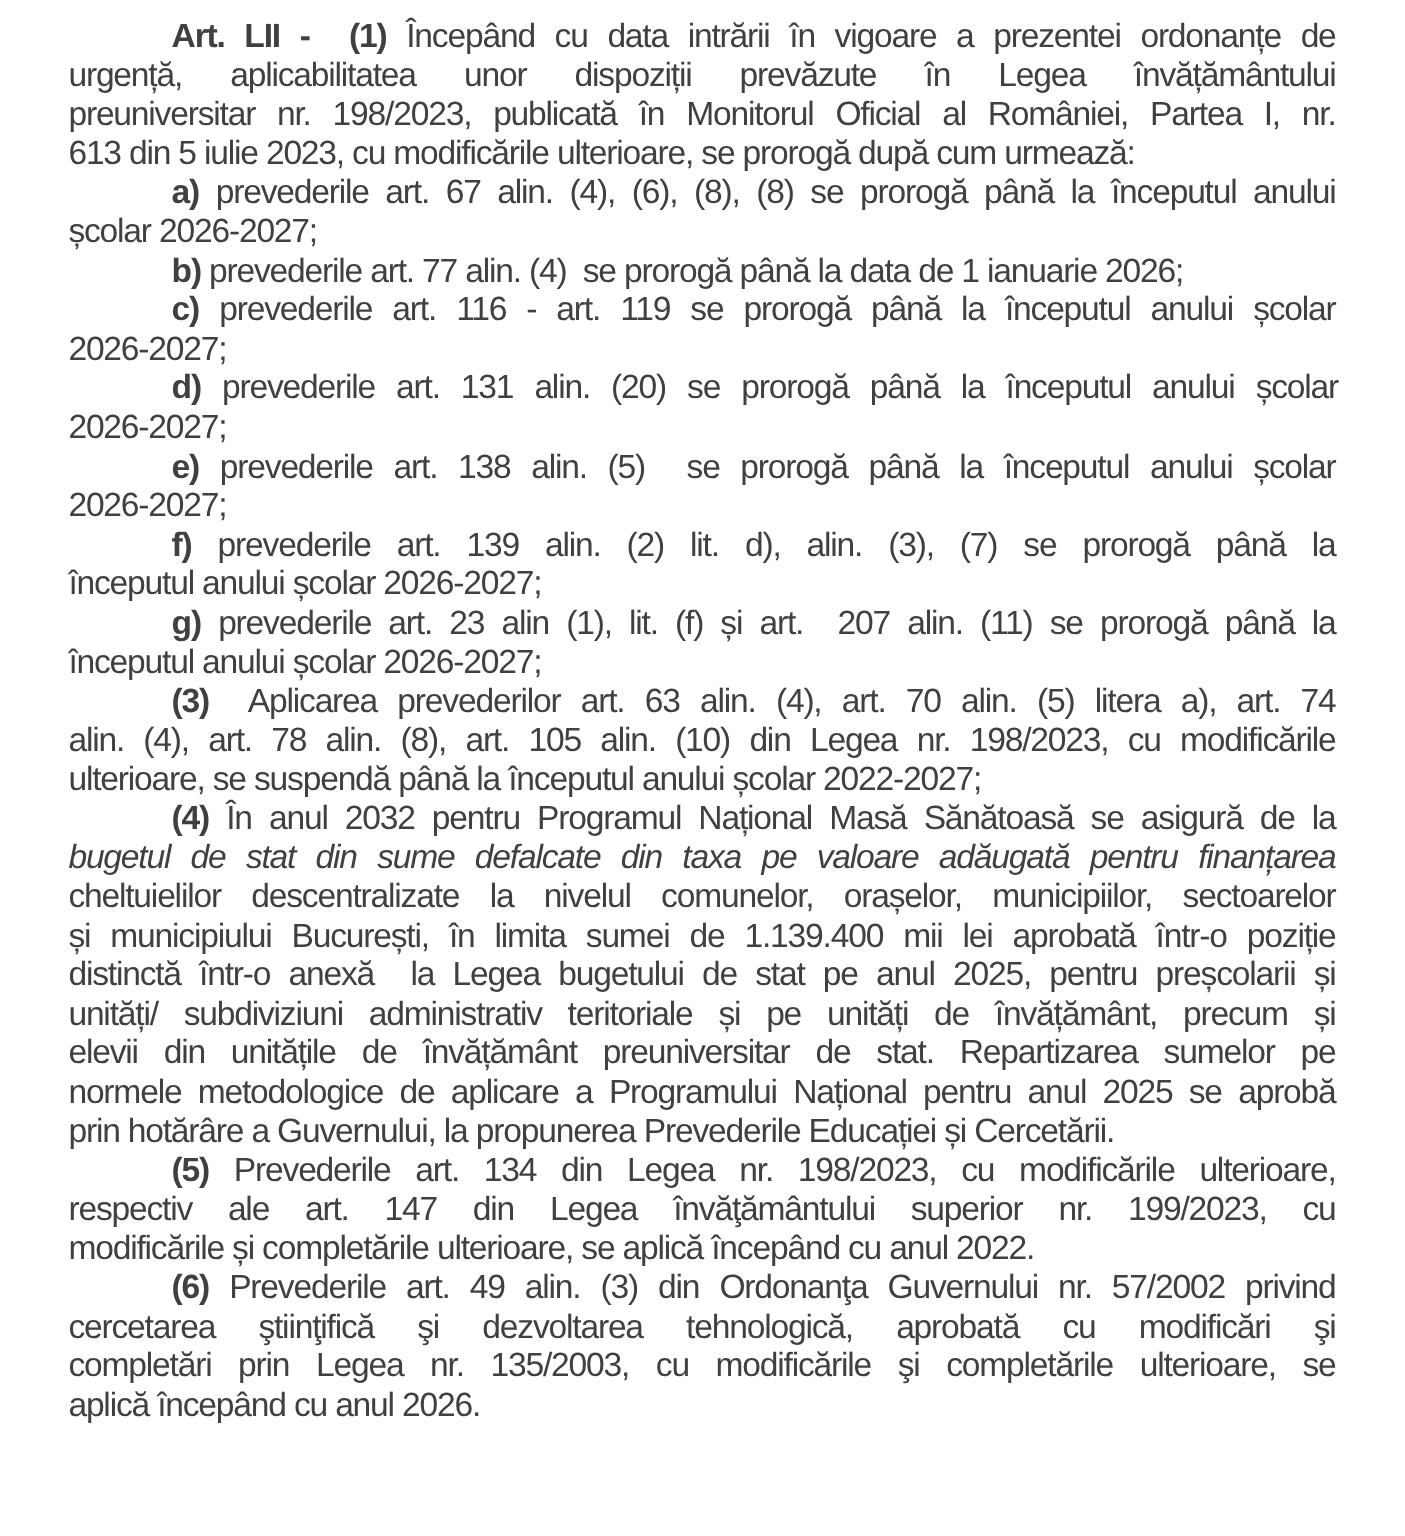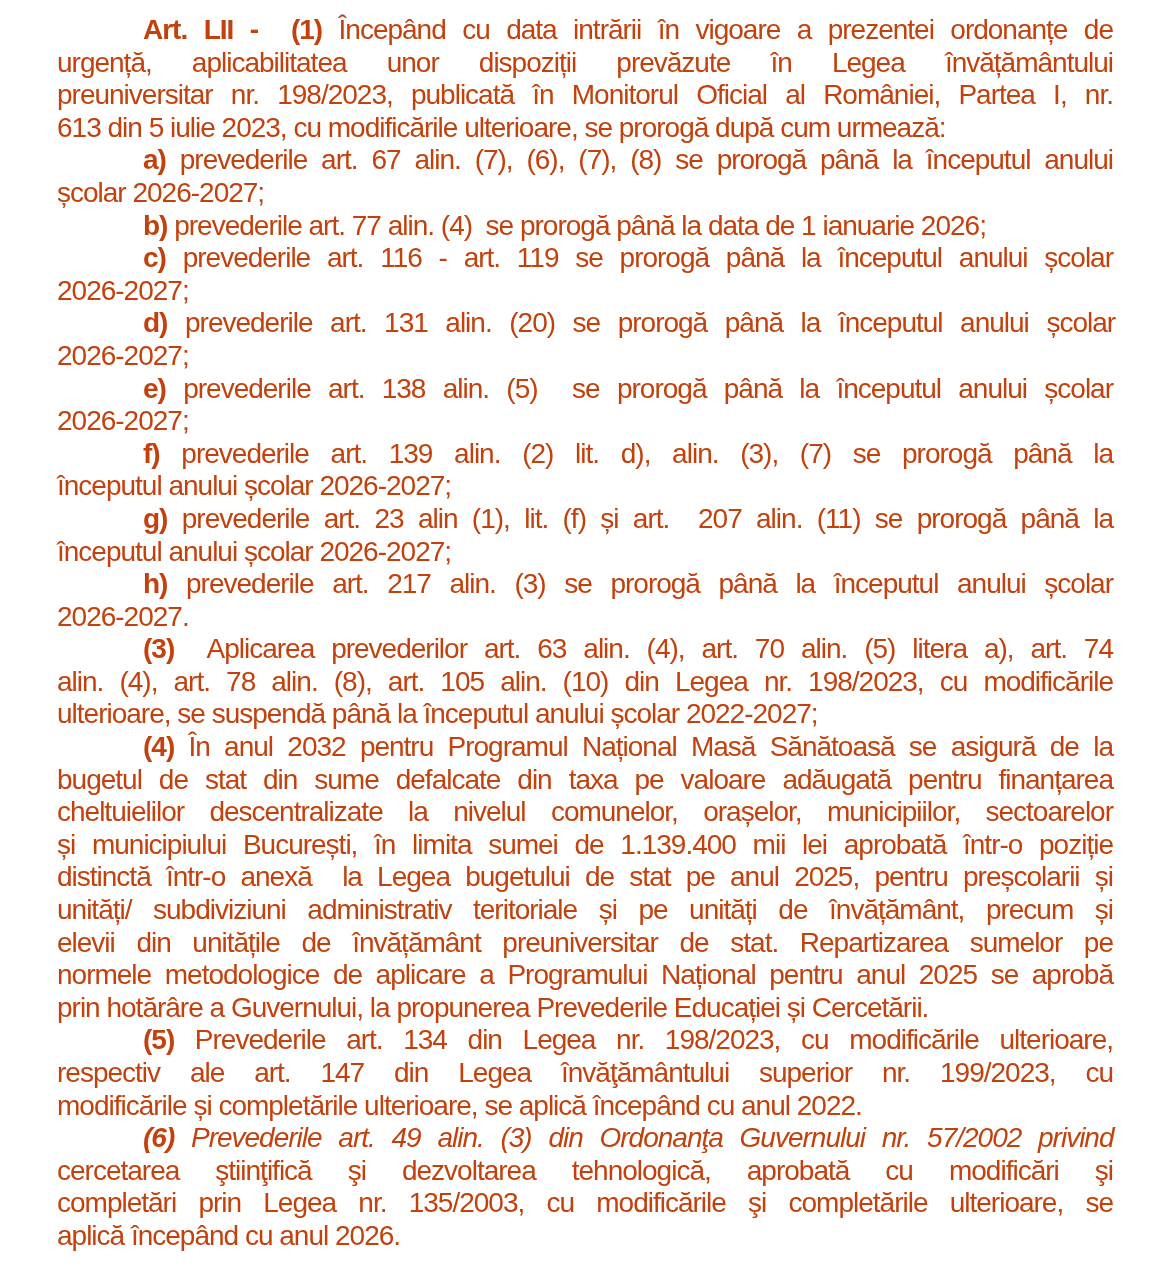--- a/index.html
+++ b/index.html
@@ -9,21 +9,21 @@
     height: 1280px;
     background: #ffffff;
     overflow: hidden;
   }
   .page {
     box-sizing: border-box;
     width: 1171px;
     height: 1280px;
     padding: 14px 58px 0 57px;
     background: #ffffff;
-    color: #c2410c;
+    color: #404040;
     font-family: "Liberation Sans", sans-serif;
     font-size: 28px;
     line-height: 32.6px;
     letter-spacing: -1px;
   }
   .paragraph { margin: 0; padding: 0; }
   .line {
     white-space: nowrap;
     height: 32.6px;
     transform-origin: 0 50%;
@@ -37,21 +37,21 @@
 
 <div class="page">
   <div>
       <div class="paragraph">
         <div class="line" style="word-spacing: 9.63839px;"><span class="wrap"><span class="indent"></span><b>Art. LII -&nbsp; (1)</b><span> Începând cu data intrării în vigoare a prezentei ordonanțe de</span></span></div>
         <div class="line" style="word-spacing: 33.346px;"><span class="wrap"><span>urgență, aplicabilitatea unor dispoziții prevăzute în Legea învățământului</span></span></div>
         <div class="line" style="word-spacing: 11.4261px;"><span class="wrap"><span>preuniversitar nr. 198/2023, publicată în Monitorul Oficial al României, Partea I, nr.</span></span></div>
         <div class="line last"><span class="wrap"><span>613 din 5 iulie 2023, cu modificările ulterioare, se prorogă după cum urmează:</span></span></div>
       </div>
       <div class="paragraph">
-        <div class="line" style="word-spacing: 7.06696px;"><span class="wrap"><span class="indent"></span><b>a)</b><span> prevederile art. 67 alin. (7), (6), (7), (8) se prorogă până la începutul anului</span></span></div>
+        <div class="line" style="word-spacing: 7.06696px;"><span class="wrap"><span class="indent"></span><b>a)</b><span> prevederile art. 67 alin. (4), (6), (8), (8) se prorogă până la începutul anului</span></span></div>
         <div class="line last"><span class="wrap"><span>școlar 2026-2027;</span></span></div>
       </div>
       <div class="paragraph">
         <div class="line last"><span class="wrap"><span class="indent"></span><b>b)</b><span> prevederile art. 77 alin. (4)&nbsp; se prorogă până la data de 1 ianuarie 2026;</span></span></div>
       </div>
       <div class="paragraph">
         <div class="line" style="word-spacing: 9.97716px;"><span class="wrap"><span class="indent"></span><b>c)</b><span> prevederile art. 116 - art. 119 se prorogă până la începutul anului școlar</span></span></div>
         <div class="line last"><span class="wrap"><span>2026-2027;</span></span></div>
       </div>
       <div class="paragraph">
@@ -64,44 +64,40 @@
       </div>
       <div class="paragraph">
         <div class="line" style="word-spacing: 14.9085px;"><span class="wrap"><span class="indent"></span><b>f)</b><span> prevederile art. 139 alin. (2) lit. d), alin. (3), (7) se prorogă până la</span></span></div>
         <div class="line last"><span class="wrap"><span>începutul anului școlar 2026-2027;</span></span></div>
       </div>
       <div class="paragraph">
         <div class="line" style="word-spacing: 7.56066px;"><span class="wrap"><span class="indent"></span><b>g)</b><span> prevederile art. 23 alin (1), lit. (f) și art.&nbsp; 207 alin. (11) se prorogă până la</span></span></div>
         <div class="line last"><span class="wrap"><span>începutul anului școlar 2026-2027;</span></span></div>
       </div>
       <div class="paragraph">
-        <div class="line" style="word-spacing: 11.8086px;"><span class="wrap"><span class="indent"></span><b>h)</b><span> prevederile art. 217 alin. (3) se prorogă până la începutul anului școlar</span></span></div>
-        <div class="line last"><span class="wrap"><span>2026-2027.</span></span></div>
-      </div>
-      <div class="paragraph">
         <div class="line" style="word-spacing: 10.1281px;"><span class="wrap"><span class="indent"></span><b>(3)</b><span>&nbsp; Aplicarea prevederilor art. 63 alin. (4), art. 70 alin. (5) litera a), art. 74</span></span></div>
         <div class="line" style="word-spacing: 9.30312px;"><span class="wrap"><span>alin. (4), art. 78 alin. (8), art. 105 alin. (10) din Legea nr. 198/2023, cu modificările</span></span></div>
         <div class="line last"><span class="wrap"><span>ulterioare, se suspendă până la începutul anului școlar 2022-2027;</span></span></div>
       </div>
       <div class="paragraph">
         <div class="line" style="word-spacing: 7.48698px;"><span class="wrap"><span class="indent"></span><b>(4)</b><span> În anul 2032 pentru Programul Național Masă Sănătoasă se asigură de la</span></span></div>
-        <div class="line" style="word-spacing: 10.1706px;"><span class="wrap"><span>bugetul de stat din sume defalcate din taxa pe valoare adăugată pentru finanțarea</span></span></div>
+        <div class="line" style="word-spacing: 10.1706px; font-style: italic;"><span class="wrap"><span>bugetul de stat din sume defalcate din taxa pe valoare adăugată pentru finanțarea</span></span></div>
         <div class="line" style="word-spacing: 18.5469px;"><span class="wrap"><span>cheltuielilor descentralizate la nivelul comunelor, orașelor, municipiilor, sectoarelor</span></span></div>
         <div class="line" style="word-spacing: 9.91146px;"><span class="wrap"><span>și municipiului București, în limita sumei de 1.139.400 mii lei aprobată într-o poziție</span></span></div>
         <div class="line" style="word-spacing: 8.41295px;"><span class="wrap"><span>distinctă într-o anexă&nbsp; la Legea bugetului de stat pe anul 2025, pentru preșcolarii și</span></span></div>
         <div class="line" style="word-spacing: 14.7531px;"><span class="wrap"><span>unități/ subdiviziuni administrativ teritoriale și pe unități de învățământ, precum și</span></span></div>
         <div class="line" style="word-spacing: 14.8141px;"><span class="wrap"><span>elevii din unitățile de învățământ preuniversitar de stat. Repartizarea sumelor pe</span></span></div>
         <div class="line" style="word-spacing: 6.80682px;"><span class="wrap"><span>normele metodologice de aplicare a Programului Național pentru anul 2025 se aprobă</span></span></div>
         <div class="line last"><span class="wrap"><span>prin hotărâre a Guvernului, la propunerea Prevederile Educației și Cercetării.</span></span></div>
       </div>
       <div class="paragraph">
         <div class="line" style="word-spacing: 13.8562px;"><span class="wrap"><span class="indent"></span><b>(5)</b><span> Prevederile art. 134 din Legea nr. 198/2023, cu modificările ulterioare,</span></span></div>
         <div class="line" style="word-spacing: 23.0859px;"><span class="wrap"><span>respectiv ale art. 147 din Legea învăţământului superior nr. 199/2023, cu</span></span></div>
         <div class="line last"><span class="wrap"><span>modificările și completările ulterioare, se aplică începând cu anul 2022.</span></span></div>
       </div>
       <div class="paragraph">
-        <div class="line" style="word-spacing: 9.95028px; font-style: italic;"><span class="wrap"><span class="indent"></span><b>(6)</b><span> Prevederile art. 49 alin. (3) din Ordonanţa Guvernului nr. 57/2002 privind</span></span></div>
+        <div class="line" style="word-spacing: 9.95028px;"><span class="wrap"><span class="indent"></span><b>(6)</b><span> Prevederile art. 49 alin. (3) din Ordonanţa Guvernului nr. 57/2002 privind</span></span></div>
         <div class="line" style="word-spacing: 29.248px;"><span class="wrap"><span>cercetarea ştiinţifică şi dezvoltarea tehnologică, aprobată cu modificări şi</span></span></div>
         <div class="line" style="word-spacing: 15.4375px;"><span class="wrap"><span>completări prin Legea nr. 135/2003, cu modificările şi completările ulterioare, se</span></span></div>
         <div class="line last"><span class="wrap"><span>aplică începând cu anul 2026.</span></span></div>
       </div>
     </div>
 </div>
 
 </body></html>

